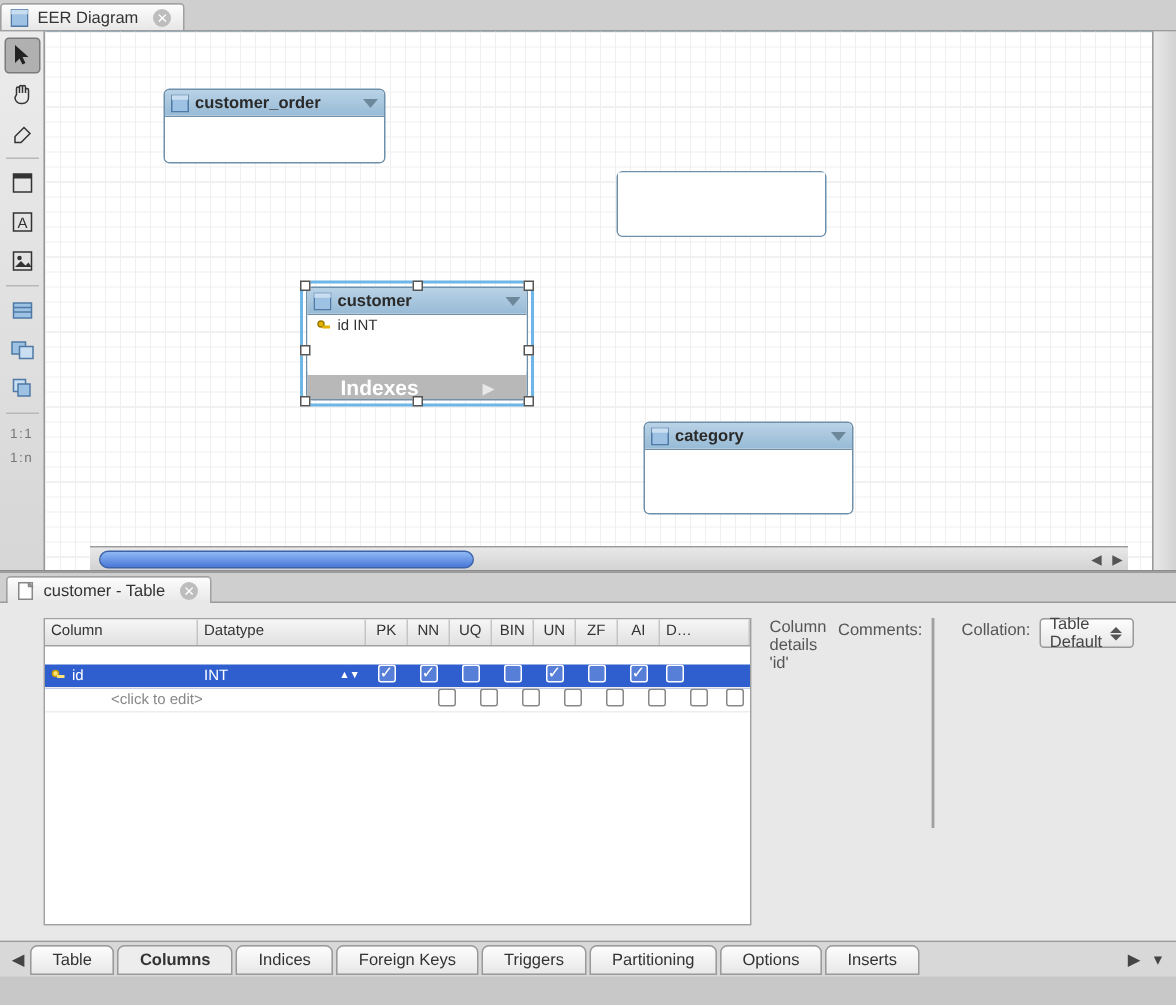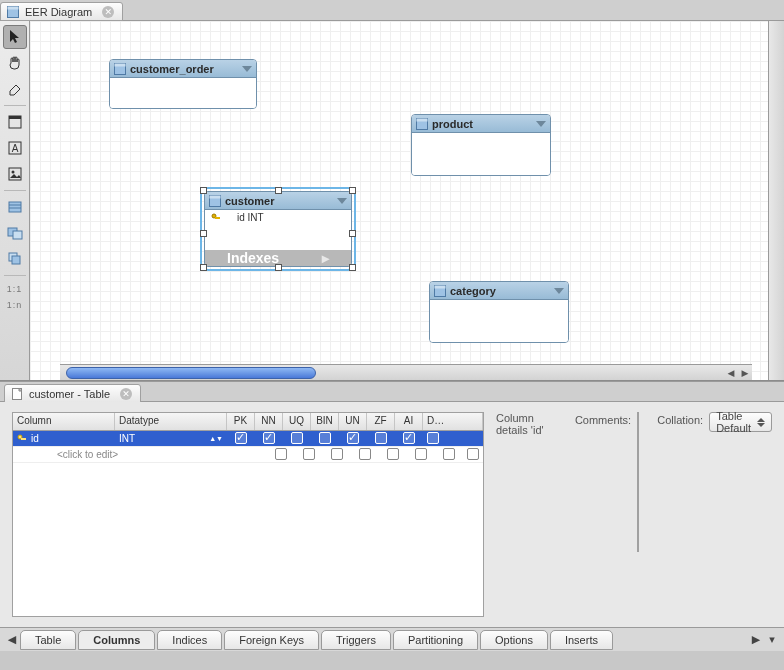--- a/index.html
+++ b/index.html
@@ -94,21 +94,21 @@
     font-weight: bold;
     color: #2a2a2a;
     position: relative;
   }
   .entity-header .caret {
     margin-left: auto; width: 0; height: 0;
     border-left: 5px solid transparent; border-right: 5px solid transparent;
     border-top: 6px solid #6d879b;
   }
   .entity-body { min-height: 30px; background: #fff; border-bottom-left-radius: 3px; border-bottom-right-radius: 3px; }
-  .entity-row { padding: 2px 6px; display: flex; align-items: center; gap: 16px; font-size: 10px; }
+  .entity-row { padding: 2px 6px; display: flex; align-items: center; gap: 4px; font-size: 10px; }
   .entity-footer {
     height: 16px; background: #b8b8b8; color: #fff;
     display: flex; align-items: center; padding: 0 22px;
     font-size: 14px; font-weight: bold;
     border-bottom-left-radius: 3px; border-bottom-right-radius: 3px;
   }
   .entity-footer .farrow { margin-left: auto; color: #e8e8e8; }
 
   .entity.selected { outline: 2px solid #6db6e7; outline-offset: 2px; }
   .handle { position: absolute; width: 7px; height: 7px; background: #fff; border: 1px solid #555; }
@@ -141,21 +141,21 @@
     border-top: 1px solid #9a9a9a;
     border-bottom: 1px solid #9a9a9a;
     display: flex; align-items: stretch;
     padding-left: 4px;
   }
   .panel {
     position: relative;
     height: 225px;
     background: #e8e8e8;
     display: flex;
-    padding: 10px 12px;
+    padding: 10px 29px;
     gap: 12px;
   }
   .grid {
     flex: 1;
     background: #fff;
     border: 1px solid #a0a0a0;
     display: flex; flex-direction: column;
   }
   .grid-head {
     display: flex;
@@ -170,21 +170,21 @@
     overflow: hidden; white-space: nowrap;
   }
   .col-name { width: 102px; }
   .col-type { width: 112px; }
   .col-chk  { width: 28px; text-align: center; }
   .col-last { flex:1; }
   .grid-row {
     display: flex; height: 16px; align-items: center;
     font-size: 10px; border-bottom: 1px solid #eee;
   }
-  .grid-row.sel { background: #2f5fce; color: #fff; }
+  .grid-row.sel { background: #2f5fce; color: #fff; margin-top: 12px; }
   .gc { padding: 0 4px; overflow:hidden; }
   .gc.col-name{width:102px; display:flex; align-items:center; gap:4px;}
   .gc.col-type{width:112px; display:flex; align-items:center; justify-content:space-between; padding-right:4px;}
   .gc.col-chk{width:28px; text-align:center;}
   .gc.col-last{flex:1;}
   .chk {
     display:inline-block; width:12px; height:12px; border:1px solid #888;
     background:#fff; position:relative; border-radius:2px;
   }
   .chk.on::after{
@@ -331,28 +331,20 @@
               <rect x="0.5" y="0.5" width="11" height="11" fill="#9ec2e4" stroke="#4f7aa5"></rect>
               <rect x="0.5" y="0.5" width="11" height="3" fill="#c9def0"></rect>
             </svg>
           <span>customer_order</span>
           <span class="caret"></span>
         </div>
         <div class="entity-body"></div>
       </div>
 
       <div class="entity" style="left:381px;top:93px;width:140px;">
-        <div class="entity-header">
-          <svg class="table-icon" viewBox="0 0 12 12">
-              <rect x="0.5" y="0.5" width="11" height="11" fill="#9ec2e4" stroke="#4f7aa5"></rect>
-              <rect x="0.5" y="0.5" width="11" height="3" fill="#c9def0"></rect>
-            </svg>
-          <span>product</span>
-          <span class="caret"></span>
-        </div>
         <div class="entity-body" style="min-height:42px;"></div>
       </div>
 
       <div class="entity" style="left:399px;top:260px;width:140px;">
         <div class="entity-header">
           <svg class="table-icon" viewBox="0 0 12 12">
               <rect x="0.5" y="0.5" width="11" height="11" fill="#9ec2e4" stroke="#4f7aa5"></rect>
               <rect x="0.5" y="0.5" width="11" height="3" fill="#c9def0"></rect>
             </svg>
           <span>category</span>

